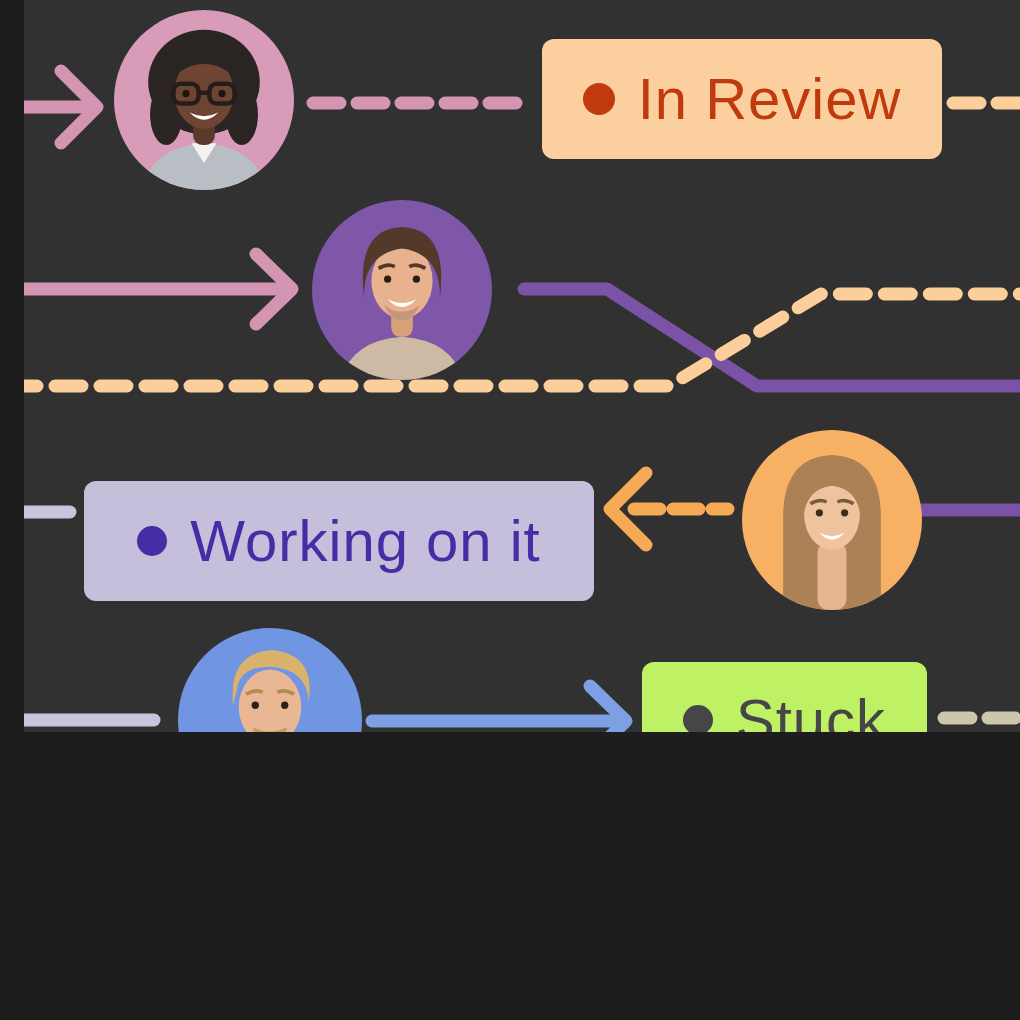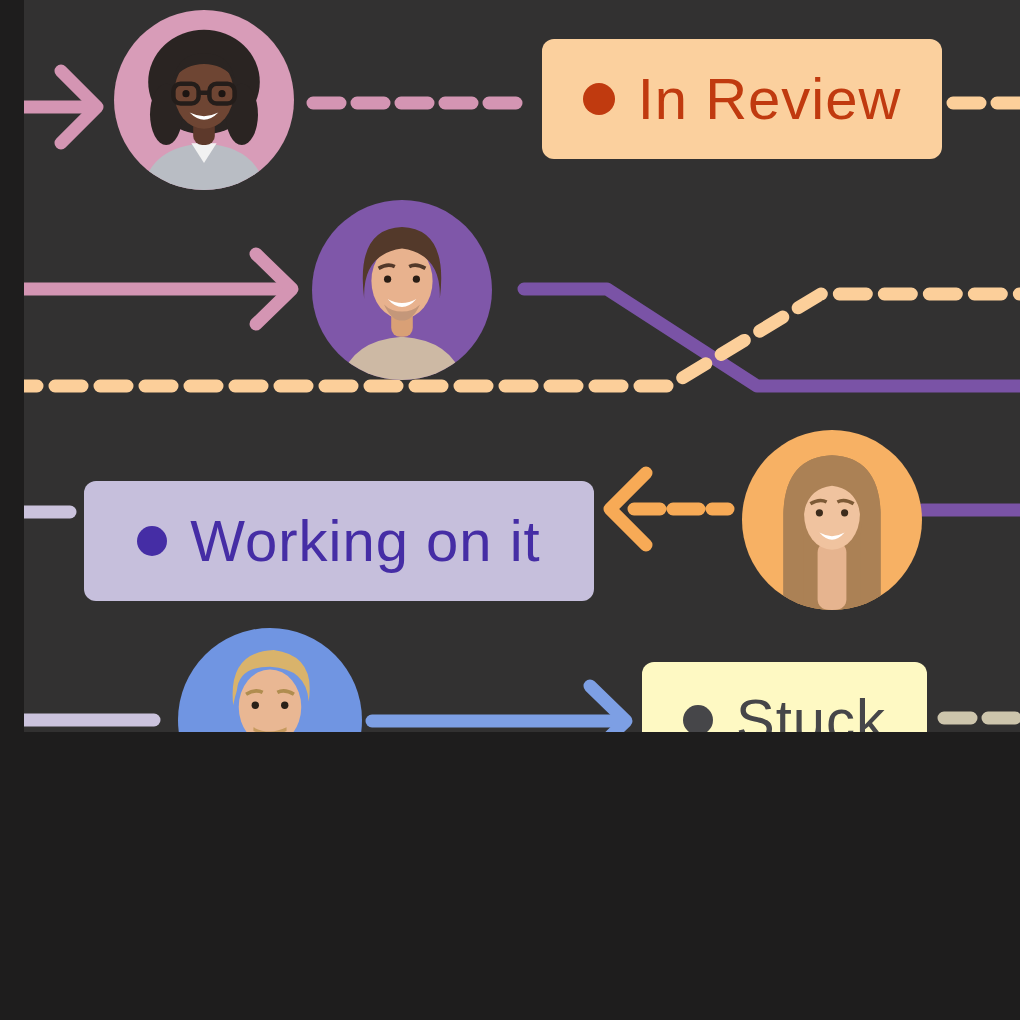--- a/index.html
+++ b/index.html
@@ -169,19 +169,19 @@
   <div class="badge badge-in-review big-dot" style="background-color: rgb(251, 208, 158); color: rgb(192, 58, 15);">
     <span class="dot"></span>
     <span>In Review</span>
   </div>
 
   <div class="badge badge-working" style="background-color: rgb(198, 191, 220); color: rgb(69, 45, 165);">
     <span class="dot"></span>
     <span>Working on it</span>
   </div>
 
-  <div class="badge badge-stuck" style="background-color: #fef9c3; color: rgb(70, 70, 73);">
+  <div class="badge badge-stuck" style="background-color: #bef264; color: rgb(70, 70, 73);">
     <span class="dot"></span>
     <span>Stuck</span>
   </div>
 
 
 </div>
 
 </body></html>

